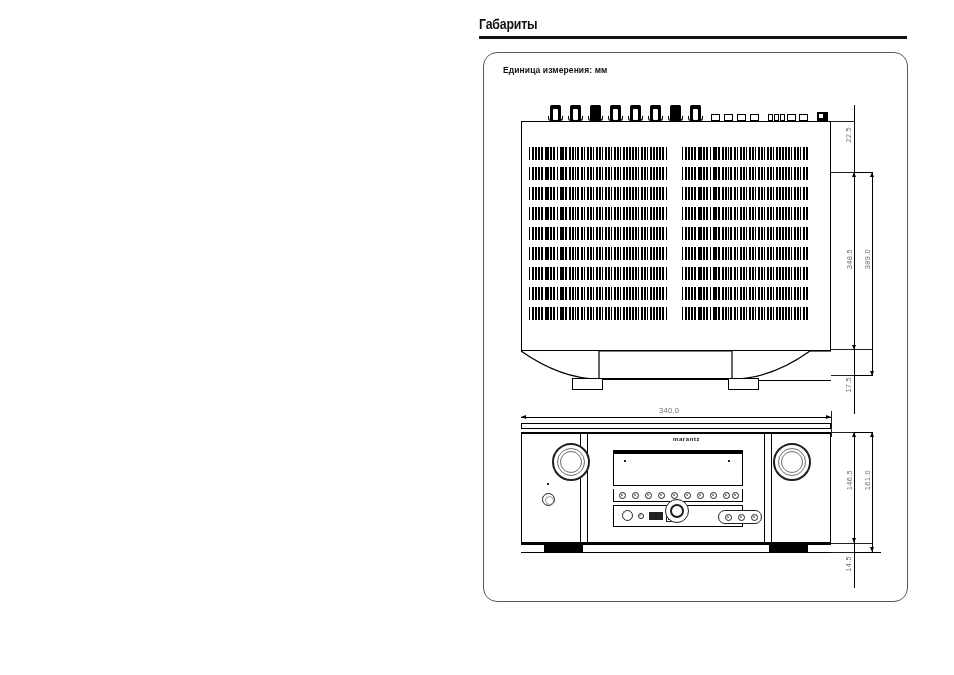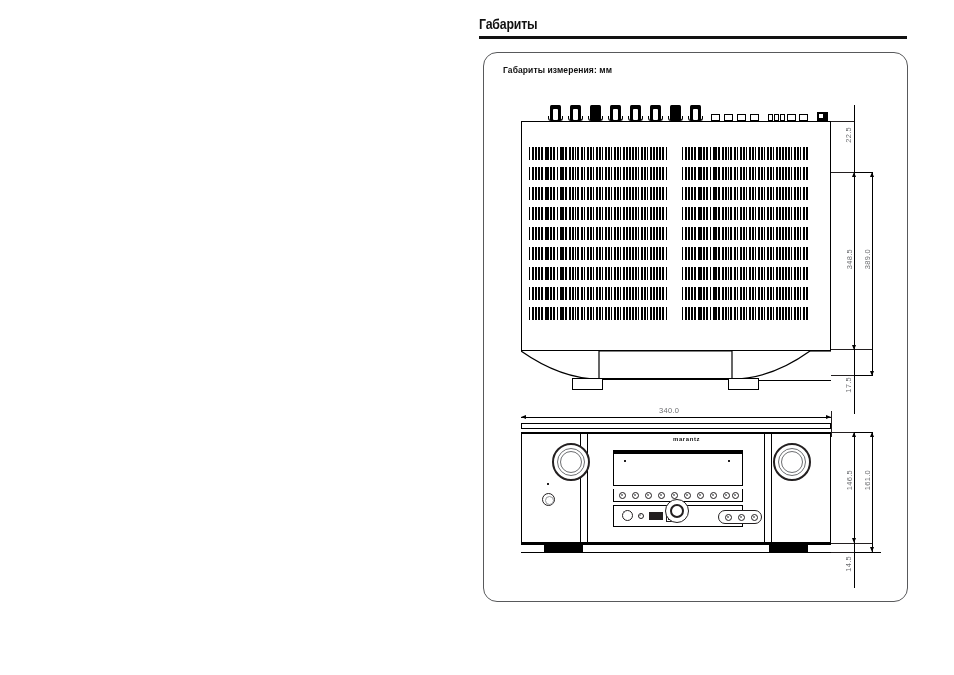--- a/index.html
+++ b/index.html
@@ -407,21 +407,21 @@
 </head>
 <body>
 
 <div id="page-header">
   <div id="page-title">Габариты</div>
   <div id="title-rule"></div>
 </div>
 
 <div id="diagram-panel">
 
-  <div id="unit-label">Габариты измерения: мм</div>
+  <div id="unit-label">Единица измерения: мм</div>
 
   <div id="rear-view">
 
     <div class="term-base" style="left:27px;  top:11px;"></div>
     <div class="term" style="left:29px;  top:0px;"></div>
     <div class="term-base" style="left:47px;  top:11px;"></div>
     <div class="term" style="left:49px;  top:0px;"></div>
     <div class="term-base" style="left:67px;  top:11px;"></div>
     <div class="term solid" style="left:69px; top:0px;"></div>
     <div class="term-base" style="left:87px;  top:11px;"></div>

